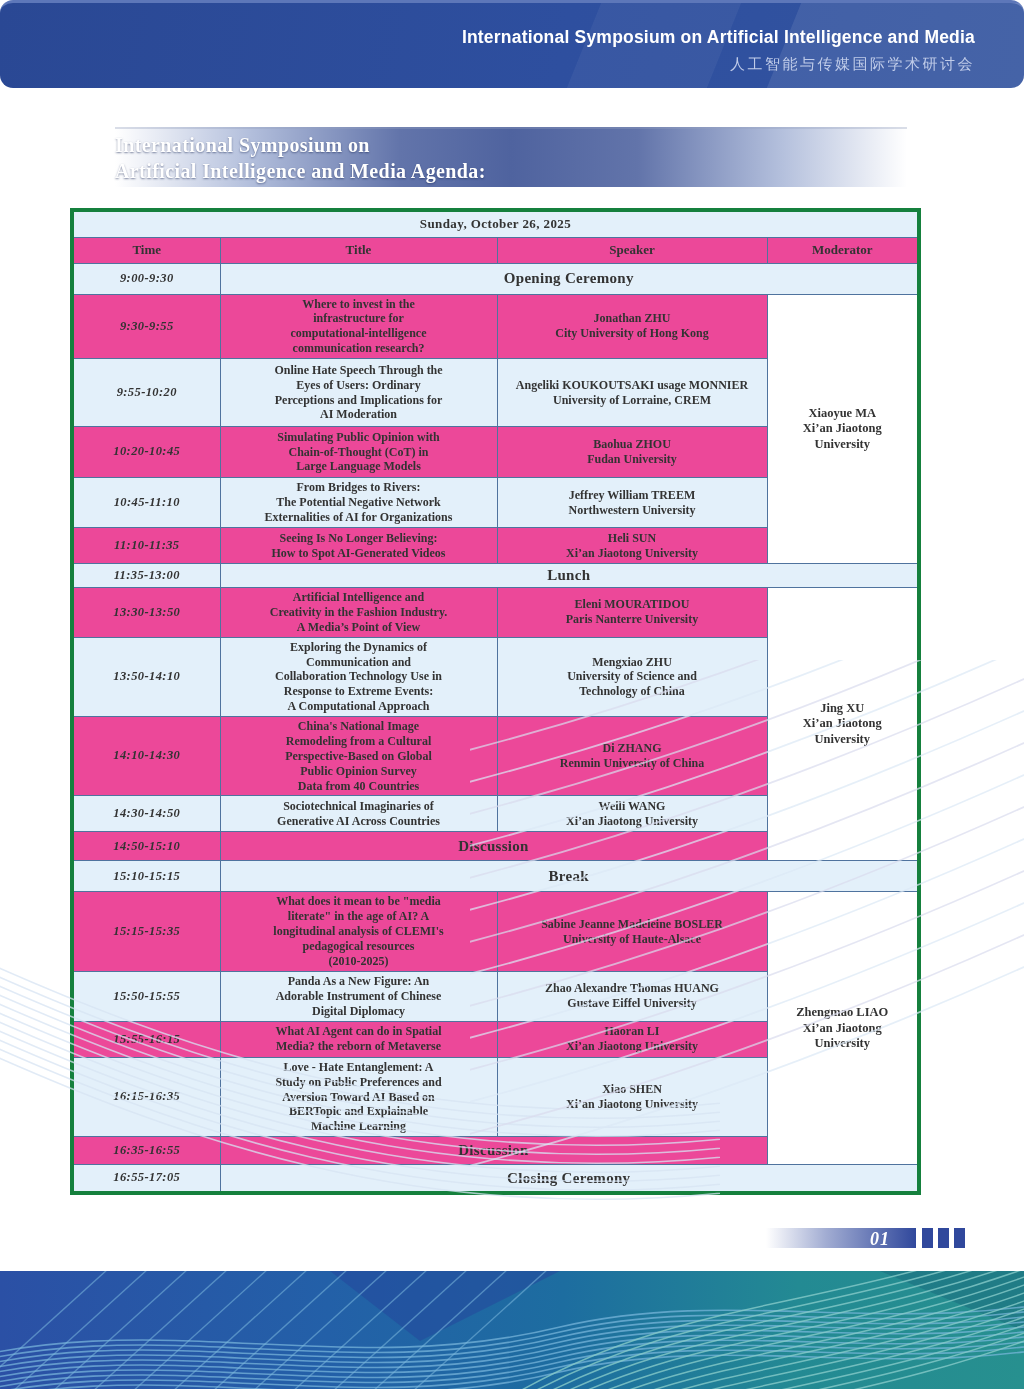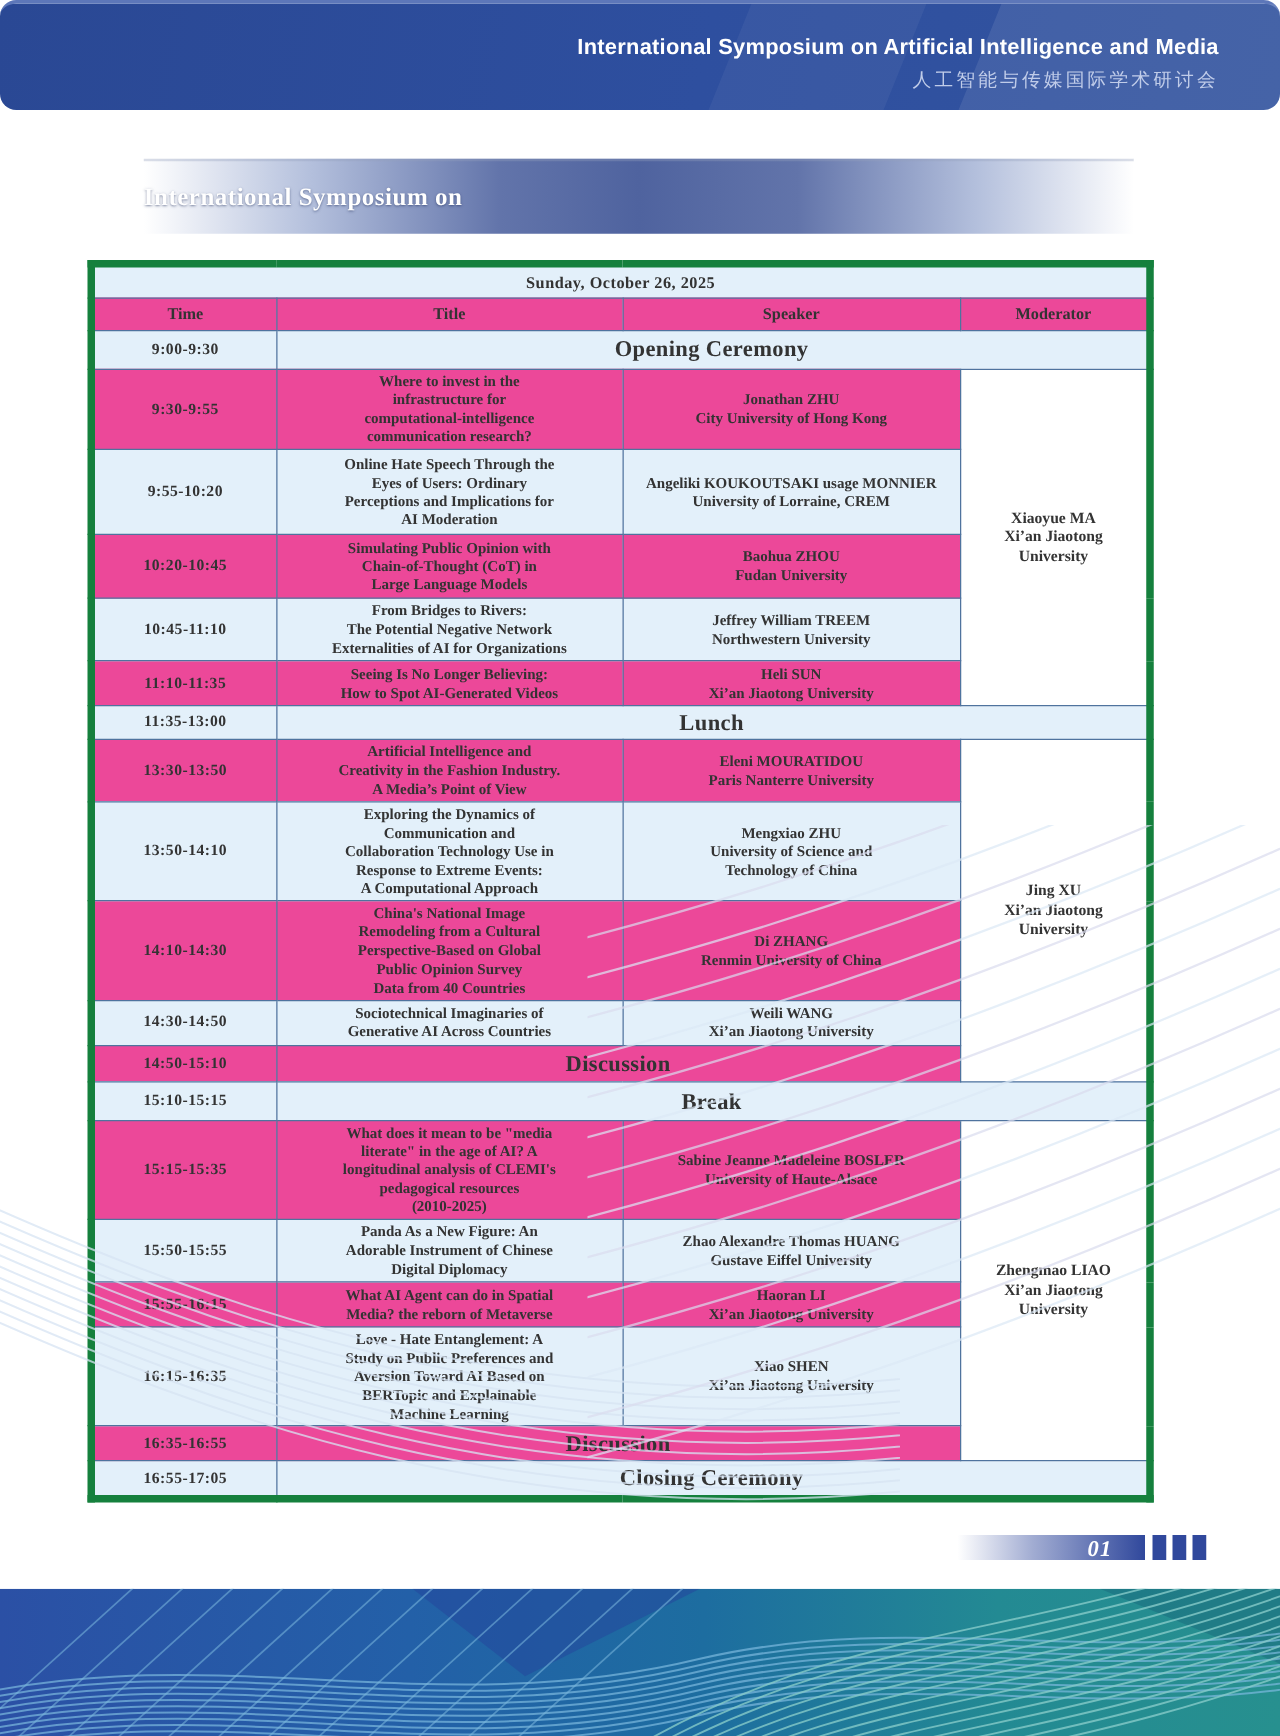--- a/index.html
+++ b/index.html
@@ -36,32 +36,32 @@
     background:linear-gradient(90deg,#ffffff 0%,#b3bfdc 17%,#6274aa 36%,#4f639f 50%,#6274aa 66%,#b3bfdc 84%,#ffffff 100%);
     border-top:2px solid rgba(150,160,190,0.35);
     display:flex; flex-direction:column; justify-content:center;
     text-align:left; color:#ffffff; font-weight:bold; font-size:20px;
     line-height:1.32; letter-spacing:0.4px; text-shadow:0 1px 2px rgba(25,40,85,0.55);
   }
   
   .sched {
     position:absolute; top:208px; left:70px; width:847px; z-index:2;
     border-collapse:collapse; table-layout:fixed;
-    border:6px solid #15803d; background:transparent;
+    border:4px solid #15803d; background:transparent;
     color:#333333; font-weight:bold; text-align:center;
   }
   .sched td {
     border:1px solid #4f739e; padding:2px 5px; vertical-align:middle;
     white-space:pre-line; font-size:12px; line-height:1.24; background:#ec4899;
   }
   .sched tr.b td { background:#e3f0fa; }
   .sched td.datehead { font-size:13px; letter-spacing:0.4px; }
   .sched td.colhead  { font-size:13px; }
-  .sched td.time     { font-size:12.5px; letter-spacing:0.4px; }
-  .sched td.event    { font-size:18px; letter-spacing:0.3px; }
+  .sched td.time     { font-size:12.5px; letter-spacing:0.4px;font-style:italic; }
+  .sched td.event    { font-size:15px; letter-spacing:0.3px; }
   .sched td.mod      { background:#ffffff !important; font-size:12.5px; }
   
   .pagebar {
     position:absolute; top:1228px; left:766px; width:150px; height:20px; z-index:2;
     background:linear-gradient(90deg,rgba(48,72,156,0) 0%,rgba(48,72,156,0.45) 40%,#30489c 100%);
   }
   .pagebar .num {
     position:absolute; right:26px; top:1px; color:#ffffff;
     font-style:italic; font-weight:bold; font-size:18px; letter-spacing:1px;
   }
@@ -80,20 +80,21 @@
     <div class="streak1"></div>
     <div class="streak2"></div>
     <div class="topband-text">
       <div class="topband-title">International Symposium on Artificial Intelligence and Media</div>
       <div class="topband-sub">人工智能与传媒国际学术研讨会</div>
     </div>
   </div>
 
   <div class="agenda-banner">
     <div>International Symposium on</div>
+    <div>Artificial Intelligence and Media Agenda:</div>
   </div>
 
   <table class="sched">
     <colgroup>
       <col style="width:148px">
         <col style="width:277px">
         <col style="width:270px">
         <col style="width:152px">
     </colgroup>
     <tbody>

